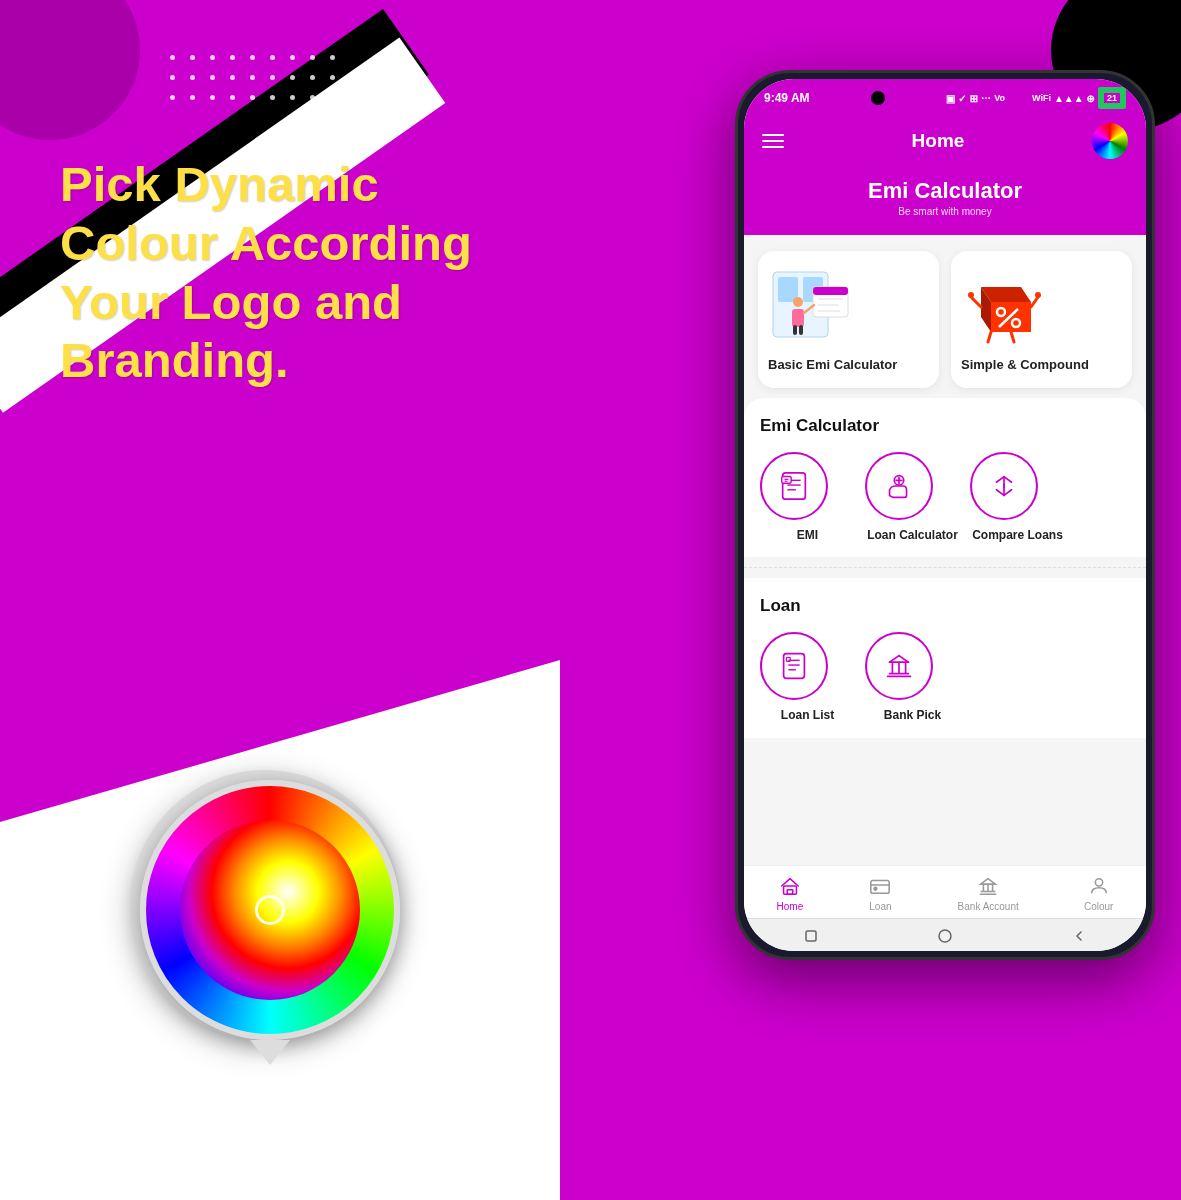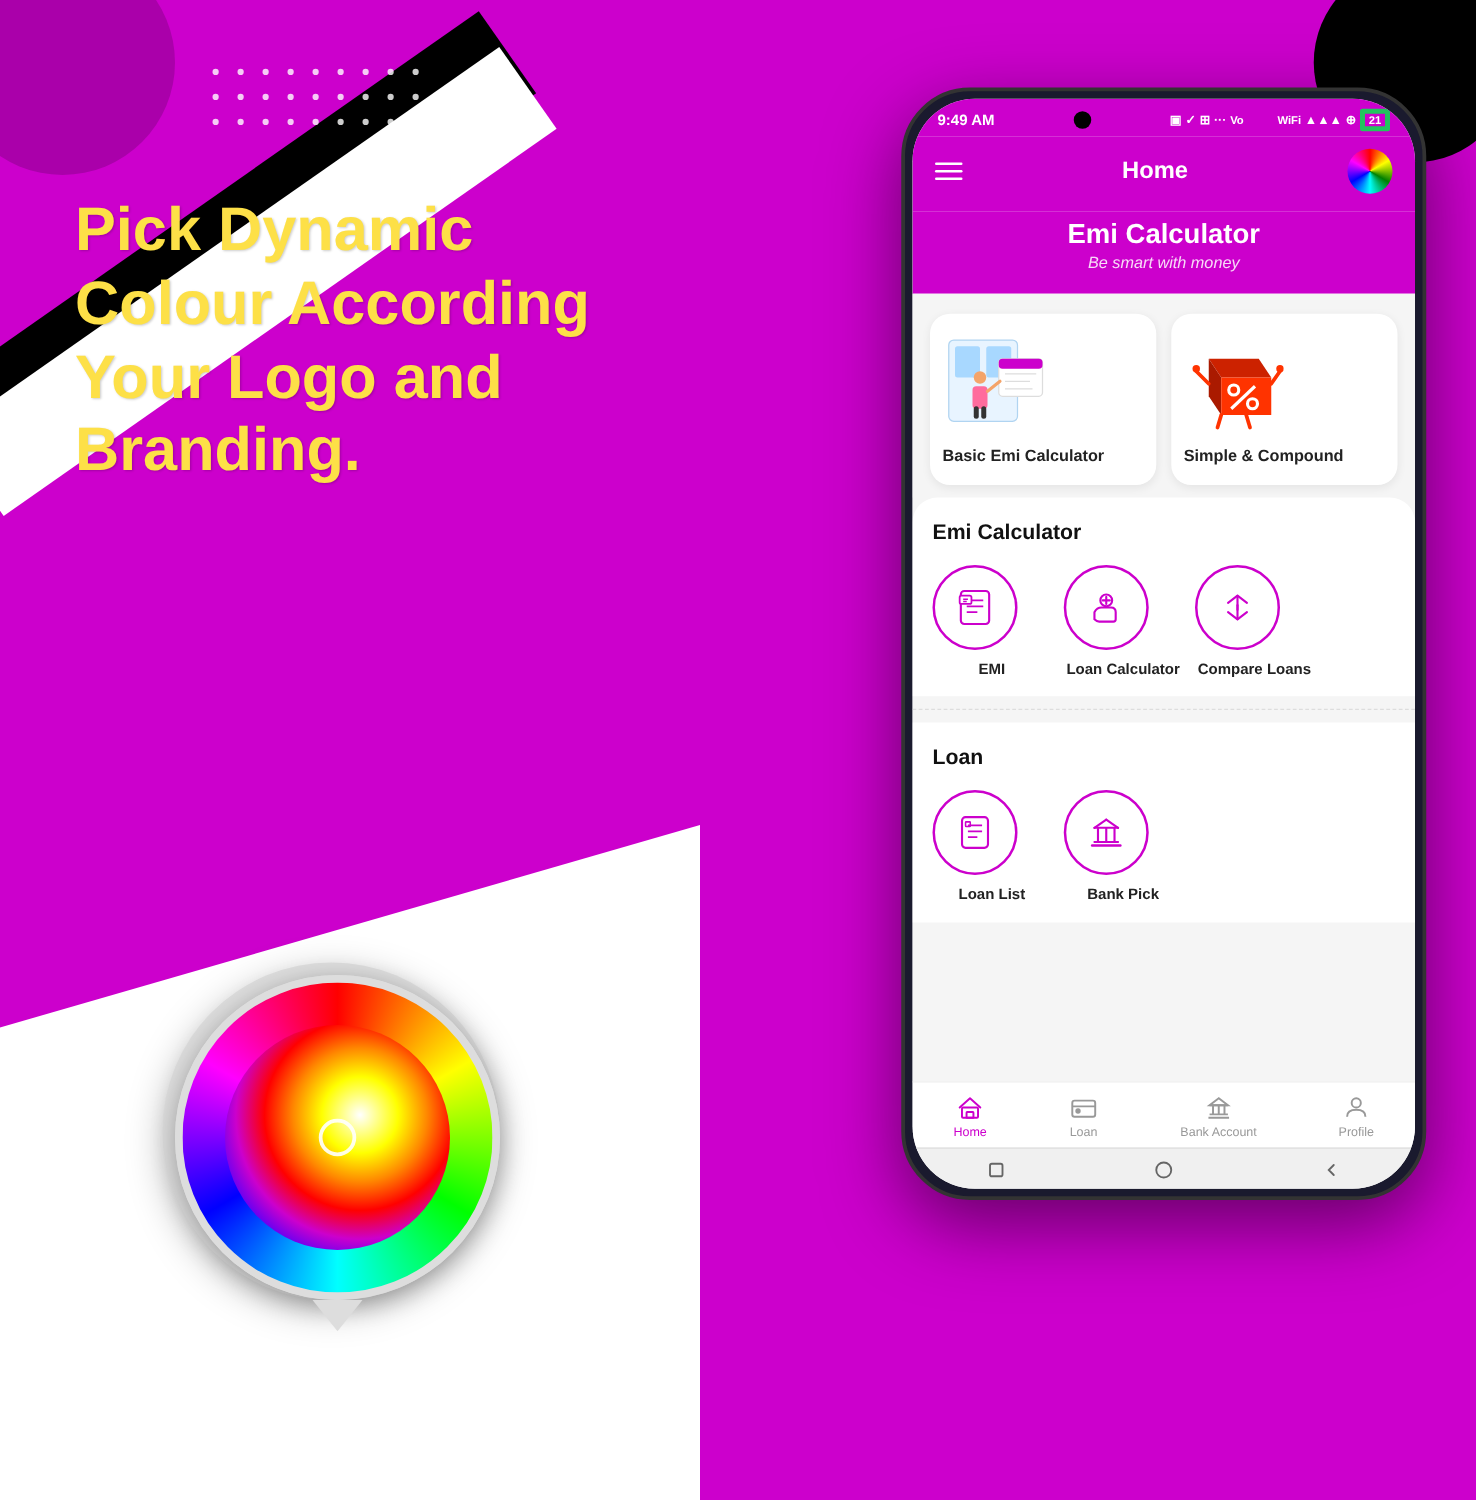--- a/index.html
+++ b/index.html
@@ -160,21 +160,21 @@
       height: 0;
       border-left: 20px solid transparent;
       border-right: 20px solid transparent;
       border-top: 25px solid #ddd;
     }
 
     
     .phone-container {
       position: absolute;
       top: 70px;
-      right: 30px;
+      right: 16px;
       width: 430px;
       height: 1080px;
     }
     .phone-frame {
       width: 420px;
       height: 890px;
       background: #1a1a2e;
       border-radius: 55px;
       border: 3px solid #333;
       position: relative;
@@ -255,22 +255,21 @@
       padding: 5px 10px 18px;
       flex-shrink: 0;
     }
     .app-title-text {
       color: #fff;
       font-size: 22px;
       font-weight: 800;
     }
     .app-subtitle {
       color: rgba(255,255,255,0.85);
-      font-size: 13px;
-      font-style: italic;
+      font-size: 10px;
       margin-top: 2px;
     }
 
     
     .scroll-content {
       flex: 1;
       overflow-y: auto;
       background: #f5f5f5;
       border-radius: 0;
     }
@@ -481,21 +480,21 @@
         <div class="camera-notch"></div>
         <div class="status-icons">
           <span>▣</span>
           <span>✓</span>
           <span>⊞</span>
           <span>···</span>
           <span style="font-size:9px;">Vo</span>
           <span style="font-size:9px;margin-left:24px;">WiFi</span>
           <span>▲▲▲</span>
           <span>⊕</span>
-          <span style="border:4px solid #22c55e;padding:0 3px;border-radius:2px;font-size:9px;text-align:right;">21</span>
+          <span style="border:6px solid #22c55e;padding:0 3px;border-radius:2px;font-size:9px;text-align:right;">21</span>
         </div>
       </div>
 
       <div class="app-header">
         <div class="hamburger-icon">
           <div class="hamburger-line"></div>
           <div class="hamburger-line"></div>
           <div class="hamburger-line"></div>
         </div>
         <span class="header-title">Home</span>
@@ -694,21 +693,21 @@
           <span class="nav-label">Bank Account</span>
         </div>
 
         <div class="nav-item">
           <div class="nav-icon">
             <svg class="nav-icon-svg" viewBox="0 0 24 24">
               <circle cx="12" cy="8" r="4"></circle>
               <path d="M4 20 Q4 14 12 14 Q20 14 20 20"></path>
             </svg>
           </div>
-          <span class="nav-label">Profile</span>
+          <span class="nav-label">Colour</span>
         </div>
 
       </div>
 
       <div class="android-nav">
         <div class="android-btn">
           <svg width="14" height="14" viewBox="0 0 14 14">
             <rect x="2" y="2" width="10" height="10" rx="1.5" fill="none" stroke="#666" stroke-width="1.5"></rect>
           </svg>
         </div>

